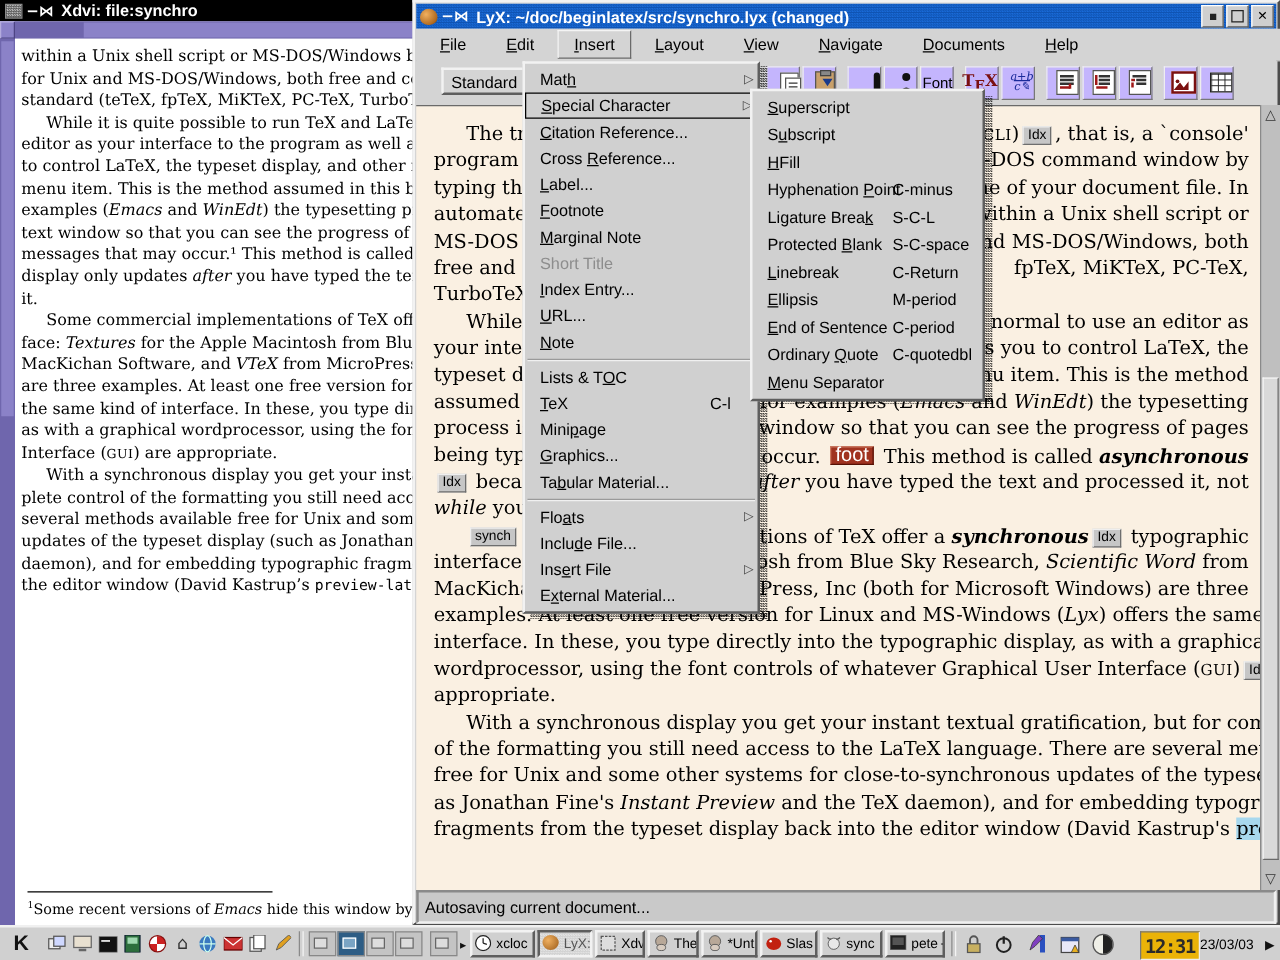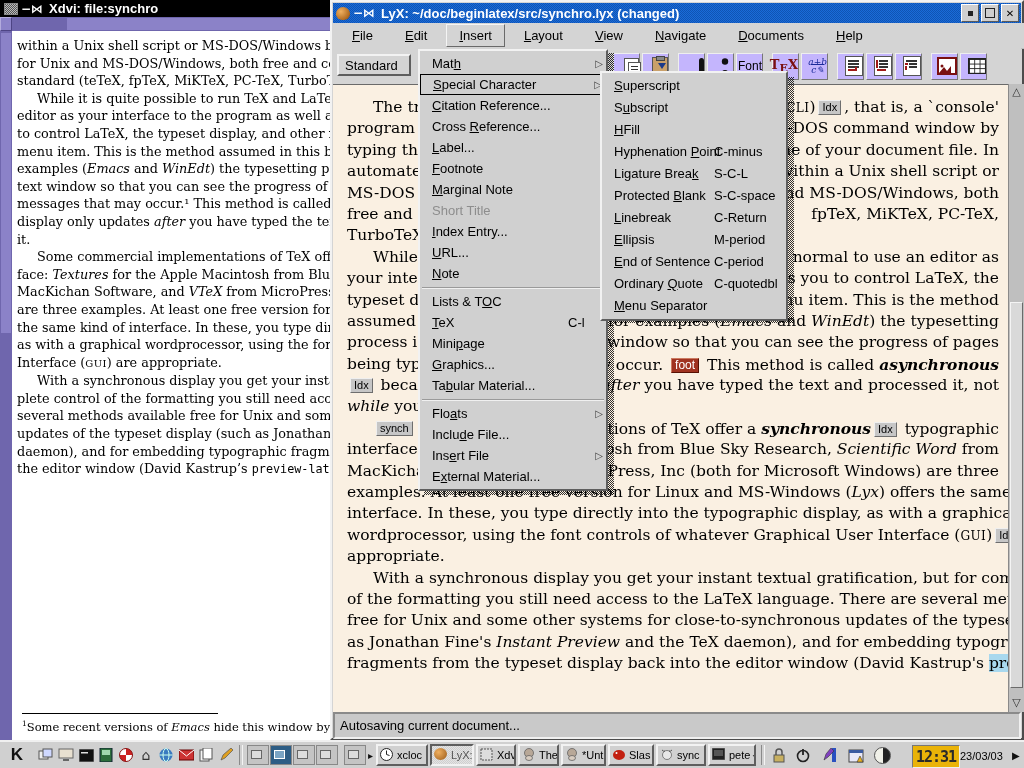--- a/index.html
+++ b/index.html
@@ -29,21 +29,21 @@
   #xdvi-footnote{position:absolute;left:10px;top:688px;width:330px;white-space:nowrap;font-size:11.5px;}
 
   .sg-i{font-style:italic;}
   .sg-bi{font-style:italic;font-weight:bold;}
   .sg-sc{font-size:.78em;letter-spacing:.4px;}
   .sg-tt{font-family:"DejaVu Sans Mono",monospace;font-size:.92em;}
   .sg-sup{vertical-align:super;font-size:.65em;}
   .sg-hl{background:#a8d8ee;border-right:2px solid #000;}
   .chip{display:inline-block;background:#c6c6c6;border:1px solid;border-color:#efefef #6e6e6e #6e6e6e #efefef;
      font:11px "Liberation Sans",sans-serif;line-height:13px;padding:0 3px;margin:0 3px;vertical-align:1px;color:#000;}
-  .chip.red{background:#a03320;color:#fff;border-color:#cc7a60 #571104 #571104 #cc7a60;font-size:12px;}
+  .chip.red{background:#a03320;color:#fff;border-color:#cc7a60 #571104 #571104 #cc7a60;font-size:16px;}
 
   
   #lyx{position:absolute;left:330px;top:0;width:694px;height:740px;background:#d4d4d4;
        border:2px solid;border-color:#f2f2f2 #4c4c4c #4c4c4c #f2f2f2;box-sizing:border-box;}
   #lyx-titlebar{position:absolute;left:1px;top:1px;width:688px;height:20px;
      background:conic-gradient(#1a6bd8 0 25%,#0f54b4 0 50%,#1a6bd8 0 75%,#0f54b4 0);background-size:2px 2px;
      color:#fff;display:flex;align-items:center;font:bold 13px "Liberation Sans",sans-serif;}
   #lyx-appicon{display:inline-block;width:14px;height:13px;margin:0 3px 0 3px;border-radius:50% 50% 45% 45%;
      background:radial-gradient(circle at 35% 35%,#f0b060,#b06a20 70%,#5a3008);}
   .tb-btn{width:16px;height:16px;background:#cfcfcf;border:1px solid;border-color:#fff #5a5a5a #5a5a5a #fff;
@@ -54,21 +54,21 @@
   .tb-hq{width:8px;height:8px;border:1px solid #222;background:#cfcfcf;}
 
   #lyx-menubar{position:absolute;left:1px;top:21px;width:785px;height:25px;background:#d4d4d4;
      display:flex;align-items:center;font:13px "Liberation Sans",sans-serif;color:#000;
      border-bottom:1px solid #bdbdbd;}
   .mb-item{padding:3px 12px;margin-left:6px;border:1px solid transparent;}
   .mb-item.active{border:1px solid;border-color:#f4f4f4 #6a6a6a #6a6a6a #f4f4f4;}
 
   #lyx-toolbar{position:absolute;left:1px;top:46px;width:688px;height:36px;background:#d4d4d4;
      border-bottom:1px solid #8a8a8a;}
-  #layout-combo{position:absolute;left:4px;top:6px;width:74px;height:22px;background:#d4d4d4;
+  #layout-combo{position:absolute;left:20px;top:6px;width:74px;height:22px;background:#d4d4d4;
      border:2px solid;border-color:#f2f2f2 #5e5e5e #5e5e5e #f2f2f2;font:13px "Liberation Sans",sans-serif;
      color:#000;display:flex;align-items:center;padding-left:6px;box-sizing:border-box;}
   #toolbar-icons{position:absolute;left:280px;top:3px;height:30px;display:flex;align-items:center;}
   .tbtn{width:27px;height:27px;margin-right:2px;display:flex;align-items:center;justify-content:flex-end;
      border:1px solid;border-color:#eee #777 #777 #eee;background:#c4b5fd;box-sizing:border-box;}
   .tsep{width:7px;height:26px;}
   .ticon-page{width:16px;height:18px;background:#fff;border:1px solid #555;position:relative;}
   .ticon-line{position:absolute;left:2px;height:1.5px;background:#333;width:11px;}
   .ticon-red{position:absolute;background:#a01818;}
 

